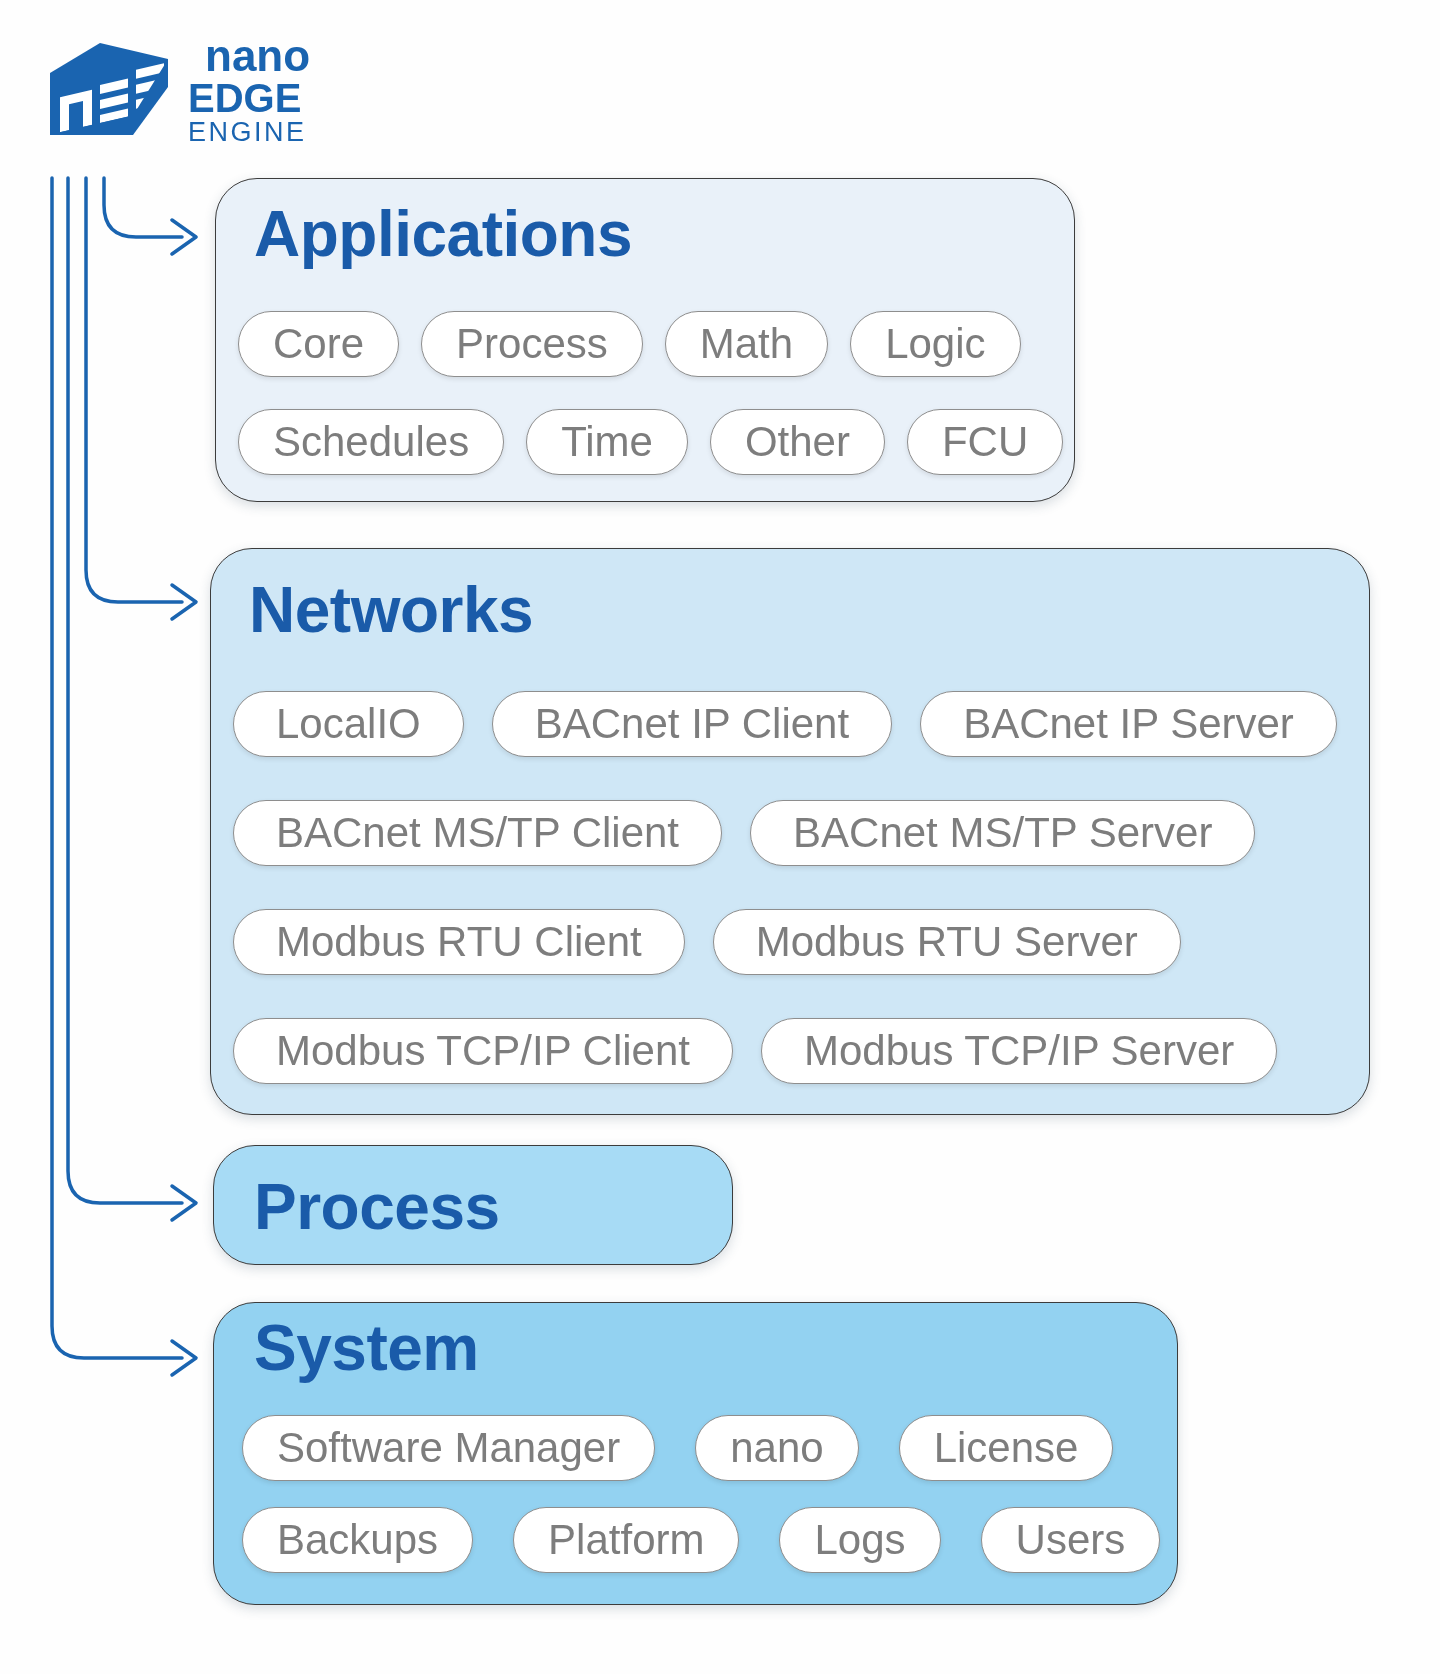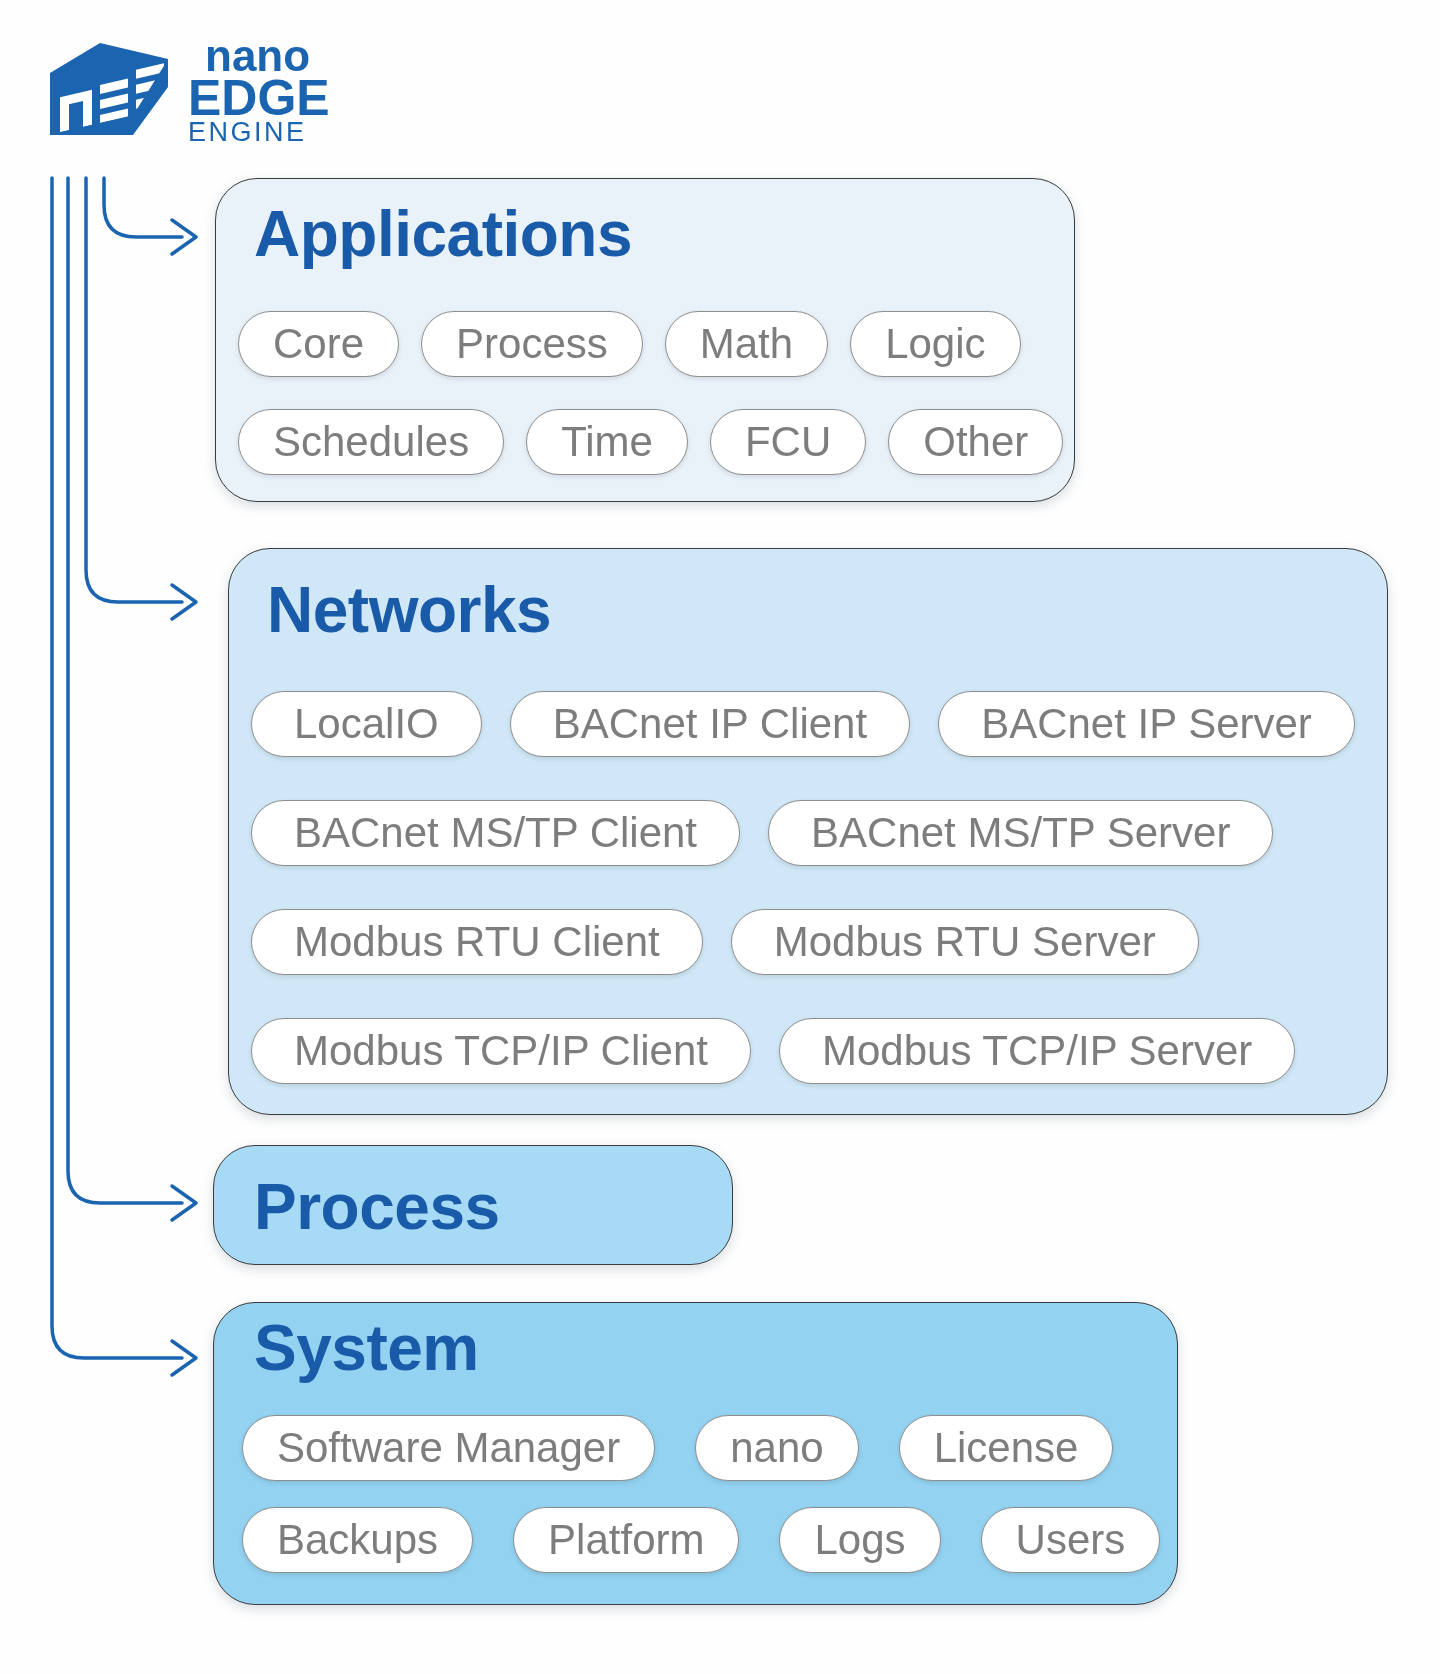--- a/index.html
+++ b/index.html
@@ -11,21 +11,21 @@
     overflow:hidden;
   }
   
   #logo-icon{position:absolute;left:48px;top:42px;width:120px;height:95px;}
   #logo-text{
     position:absolute;left:188px;top:34px;
     color:var(--brand-blue,#1a64b0);
     display:flex;flex-direction:column;
   }
   .logo-line1{font-size:44px;line-height:44px;font-weight:bold;margin-left:17px;}
-  .logo-line2{font-size:50px;line-height:40px;font-weight:bold;}
+  .logo-line2{font-size:40px;line-height:40px;font-weight:bold;}
   .logo-line3{font-size:27px;line-height:28px;font-weight:normal;letter-spacing:2.5px;}
   
   #arrows{position:absolute;left:0;top:0;pointer-events:none;}
   
   .box{
     position:absolute;
     border:1.5px solid var(--box-border,#3c3c3c);
     border-radius:42px;
     box-shadow:0 4px 12px rgba(45,70,95,.18);
     box-sizing:border-box;
@@ -48,21 +48,21 @@
     border-radius:34px;
     font-size:42px;color:var(--pill-text,#7d7d7d);
     box-shadow:0 2px 5px rgba(0,0,0,.10);
     white-space:nowrap;
     box-sizing:border-box;
   }
   #applications{left:215px;top:178px;width:860px;height:324px;background:var(--applications-bg,#e9f1f9);}
   #applications .title{top:18px;left:38px;}
   #applications .rows{top:132px;left:22px;gap:32px;}
 
-  #networks{left:228px;top:548px;width:1160px;height:567px;background:var(--networks-bg,#cfe7f6);}
+  #networks{left:210px;top:548px;width:1160px;height:567px;background:var(--networks-bg,#cfe7f6);}
   #networks .title{top:24px;left:38px;}
   #networks .rows{top:142px;left:22px;gap:43px;}
   #networks .pill{padding:9px 42px;}
   #networks .pill-row{gap:28px;}
 
   #services{left:213px;top:1145px;width:520px;height:120px;background:var(--services-bg,#a7dbf5);}
   #services .title{top:24px;left:40px;}
 
   #system{left:213px;top:1302px;width:965px;height:303px;background:var(--system-bg,#93d2f1);}
   #system .title{top:8px;left:40px;}
@@ -124,22 +124,22 @@
     <div class="rows">
         <div class="pill-row">
           <span class="pill">Core</span>
           <span class="pill">Process</span>
           <span class="pill">Math</span>
           <span class="pill">Logic</span>
         </div>
         <div class="pill-row">
           <span class="pill">Schedules</span>
           <span class="pill">Time</span>
+          <span class="pill">Other</span>
           <span class="pill">FCU</span>
-          <span class="pill">Other</span>
         </div>
       </div>
   </div>
 
   <div class="box" id="networks">
     <div class="title">Networks</div>
     <div class="rows">
         <div class="pill-row">
           <span class="pill">LocalIO</span>
           <span class="pill">BACnet IP Client</span>

